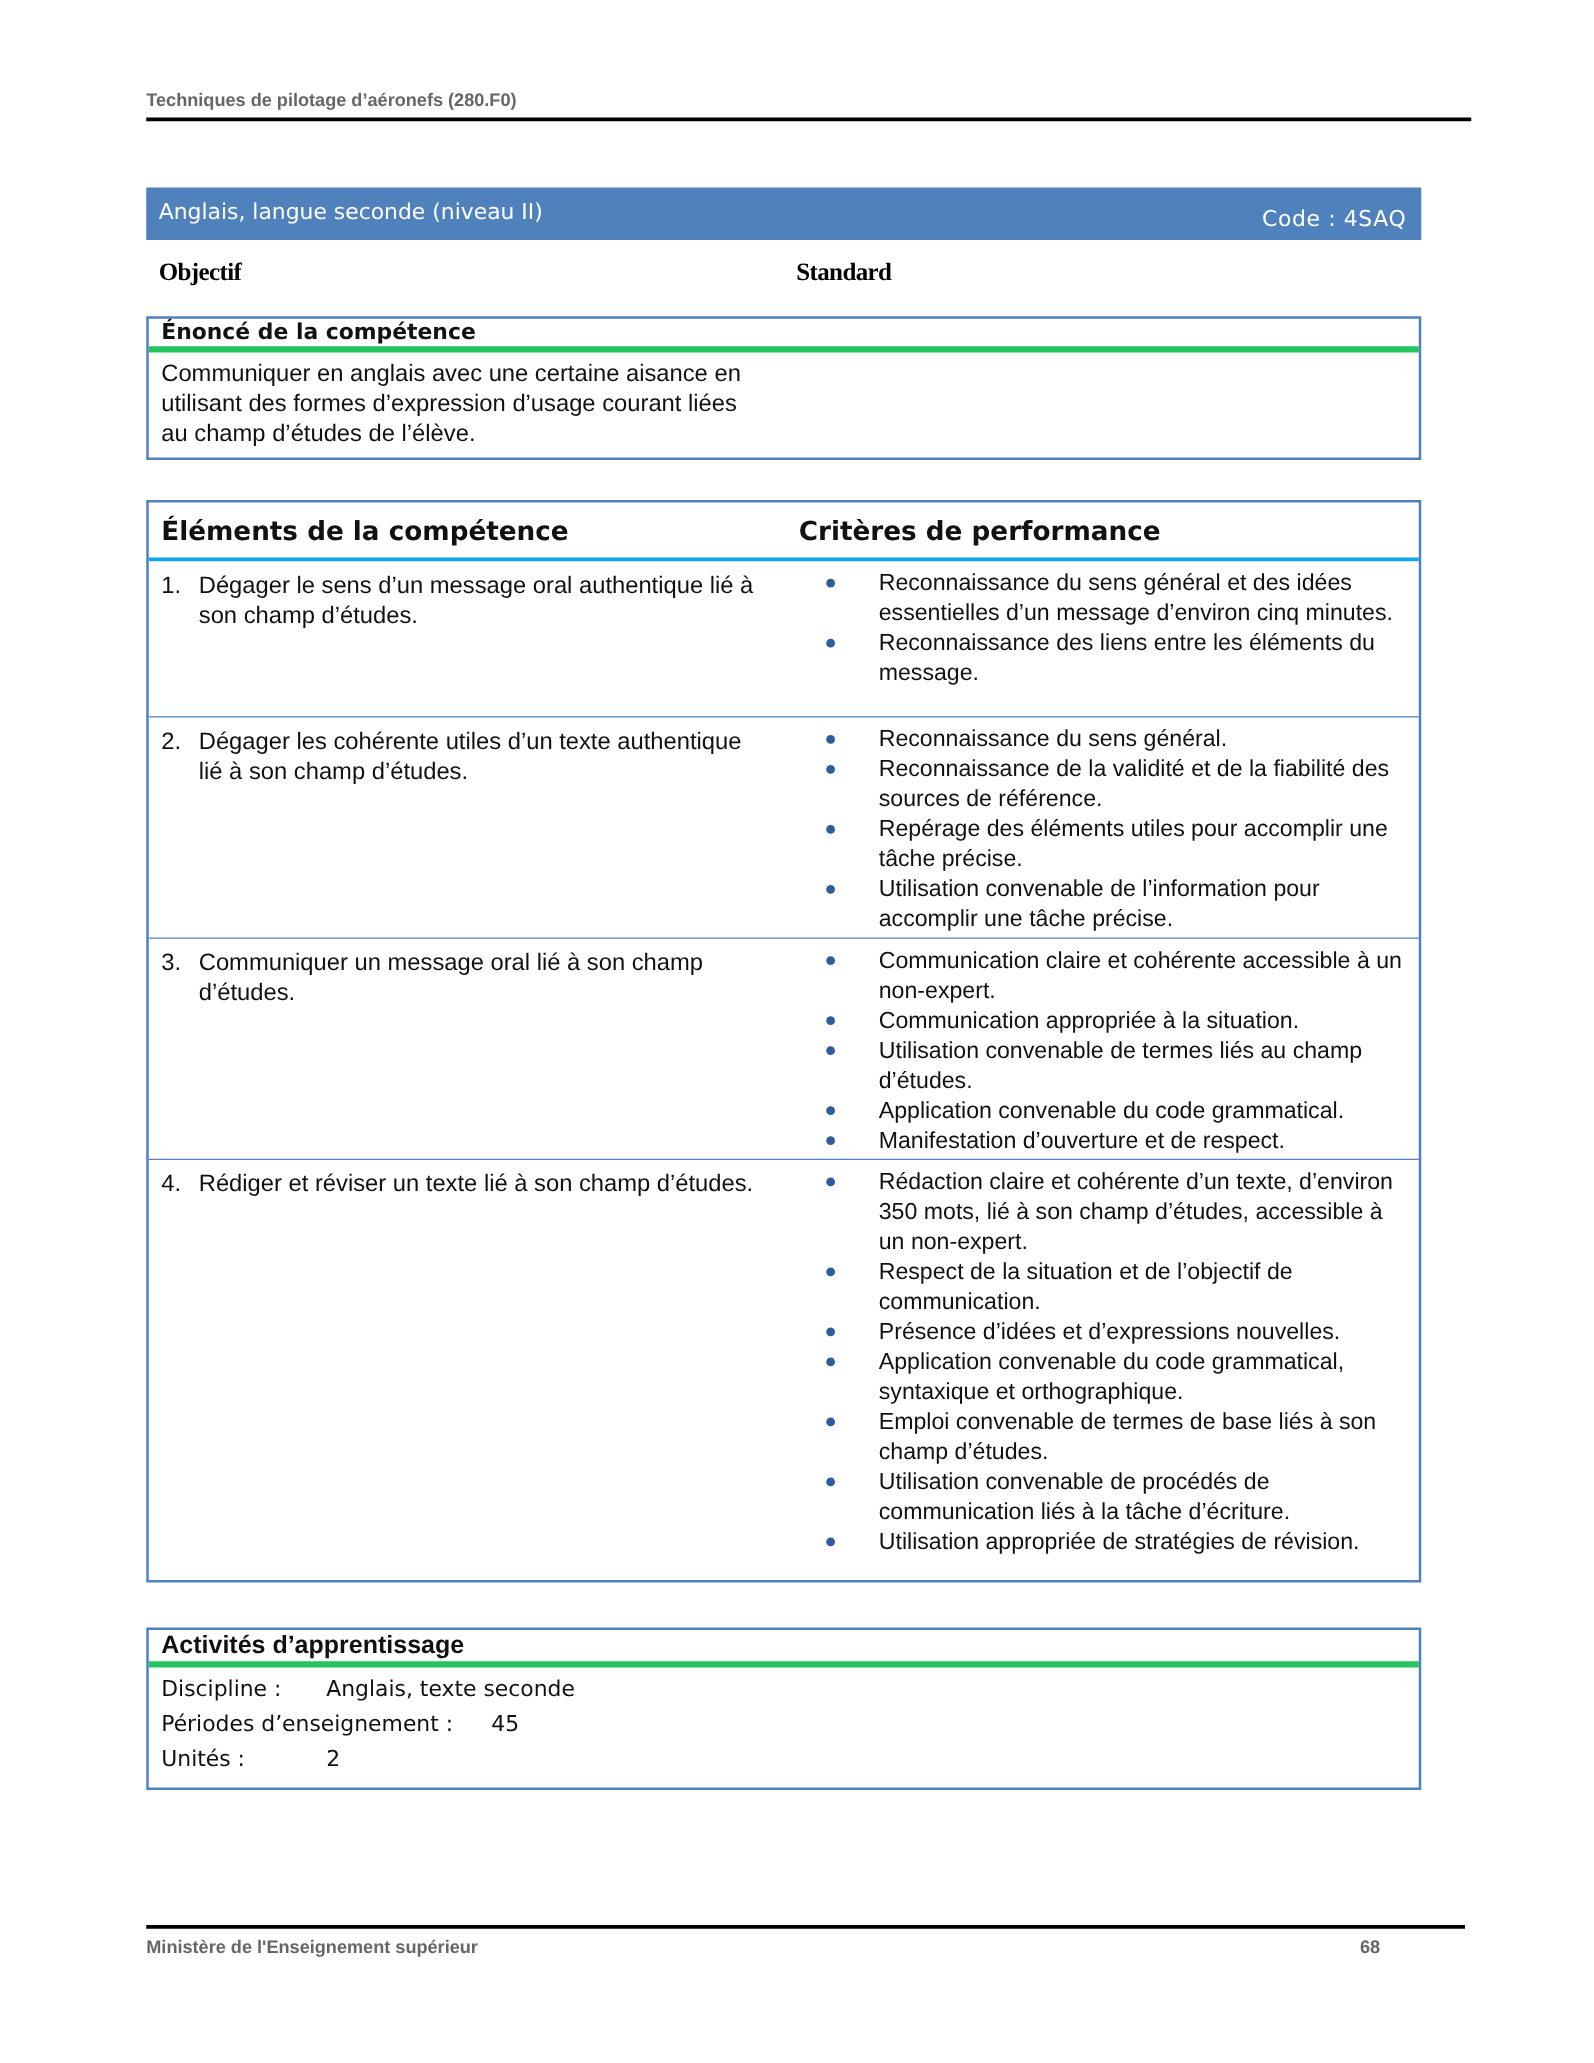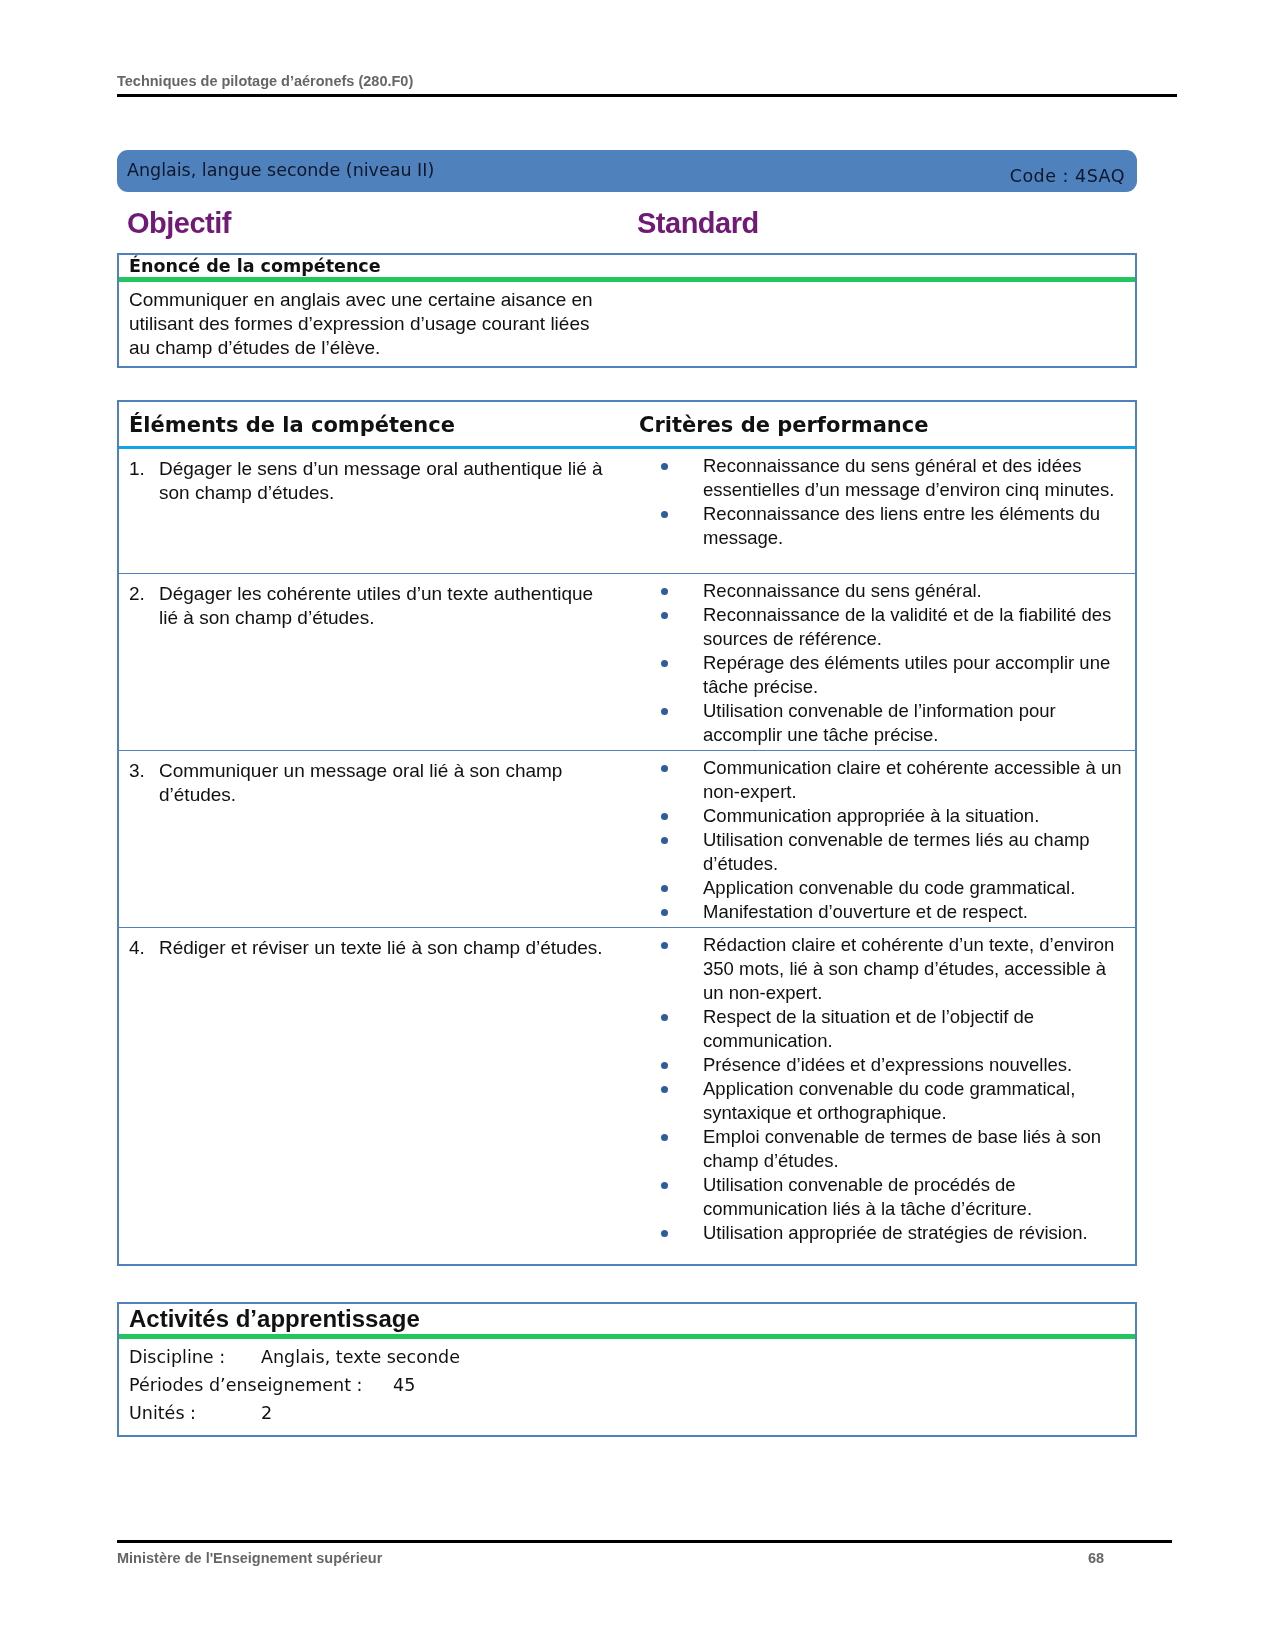--- a/index.html
+++ b/index.html
@@ -1,28 +1,28 @@
 <!DOCTYPE html>
 <html><head>
 <meta charset="utf-8">
 <style>
   html, body { margin: 0; padding: 0; background: #ffffff; }
   body { width: 1275px; height: 1650px; position: relative; overflow: hidden;
          font-family: "Liberation Sans", sans-serif; color: #111; }
   .hdr-title { position: absolute; left: 117px; top: 73px; font-size: 14.5px; font-weight: bold; color: #666; }
   .hdr-line { position: absolute; left: 117px; width: 1060px; top: 94px; height: 3px; background: #000; }
   .bluebar { position: absolute; left: 117px; width: 1020px; top: 150px; height: 42px; background: #4f81bd;
-             color: #0f172a; font-family: "DejaVu Sans", sans-serif; font-size: 17.5px; border-radius: 11px; }
+             color: #ffffff; font-family: "DejaVu Sans", sans-serif; font-size: 17.5px; }
   .bluebar .l { position: absolute; left: 10px; top: 10px; }
   .bluebar .r { position: absolute; right: 12px; top: 16px; letter-spacing: 0.5px; }
-  .sect { position: absolute; top: 207px; font-family: Liberation Sans, sans-serif; font-weight: bold;
-          font-size: 29px; color: #701a75; letter-spacing: -0.5px; }
+  .sect { position: absolute; top: 207px; font-family: Liberation Serif, serif; font-weight: bold;
+          font-size: 20px; color: #000000; letter-spacing: -0.5px; }
   .box { position: absolute; left: 117px; width: 1016px; border: 2px solid #4f81bd; box-sizing: content-box; }
   .box .head { font-family: "DejaVu Sans", sans-serif; font-weight: bold; font-size: 17.5px; padding: 1px 10px; border-bottom: 5px solid #22c55e; }
-  .box .head.ls { font-family: "Liberation Sans", sans-serif; font-size: 24px; }
+  .box .head.ls { font-family: "Liberation Sans", sans-serif; font-size: 20px; }
   .enonce-text { padding: 6px 10px; font-size: 19px; line-height: 24px; width: 480px; }
   .heads2 { position: relative; height: 44px; border-bottom: 3px solid #0ea5e9; font-family: "DejaVu Sans", sans-serif; font-weight: bold; font-size: 21px; }
   .heads2 span { position: absolute; top: 11px; }
   .row { position: relative; border-bottom: 1px solid #4f81bd; }
   .row:last-child { border-bottom: none; }
   .row .el { position: absolute; left: 10px; top: 8px; width: 480px; font-size: 19px; line-height: 24px; }
   .row .el .num { position: absolute; left: 0; top: 0; }
   .row .el .txt { display: block; padding-left: 30px; }
   .crit { margin-left: 520px; padding: 5px 8px 3px 0; }
   .crit .it { position: relative; padding-left: 64px; font-size: 18.5px; line-height: 24px; }

